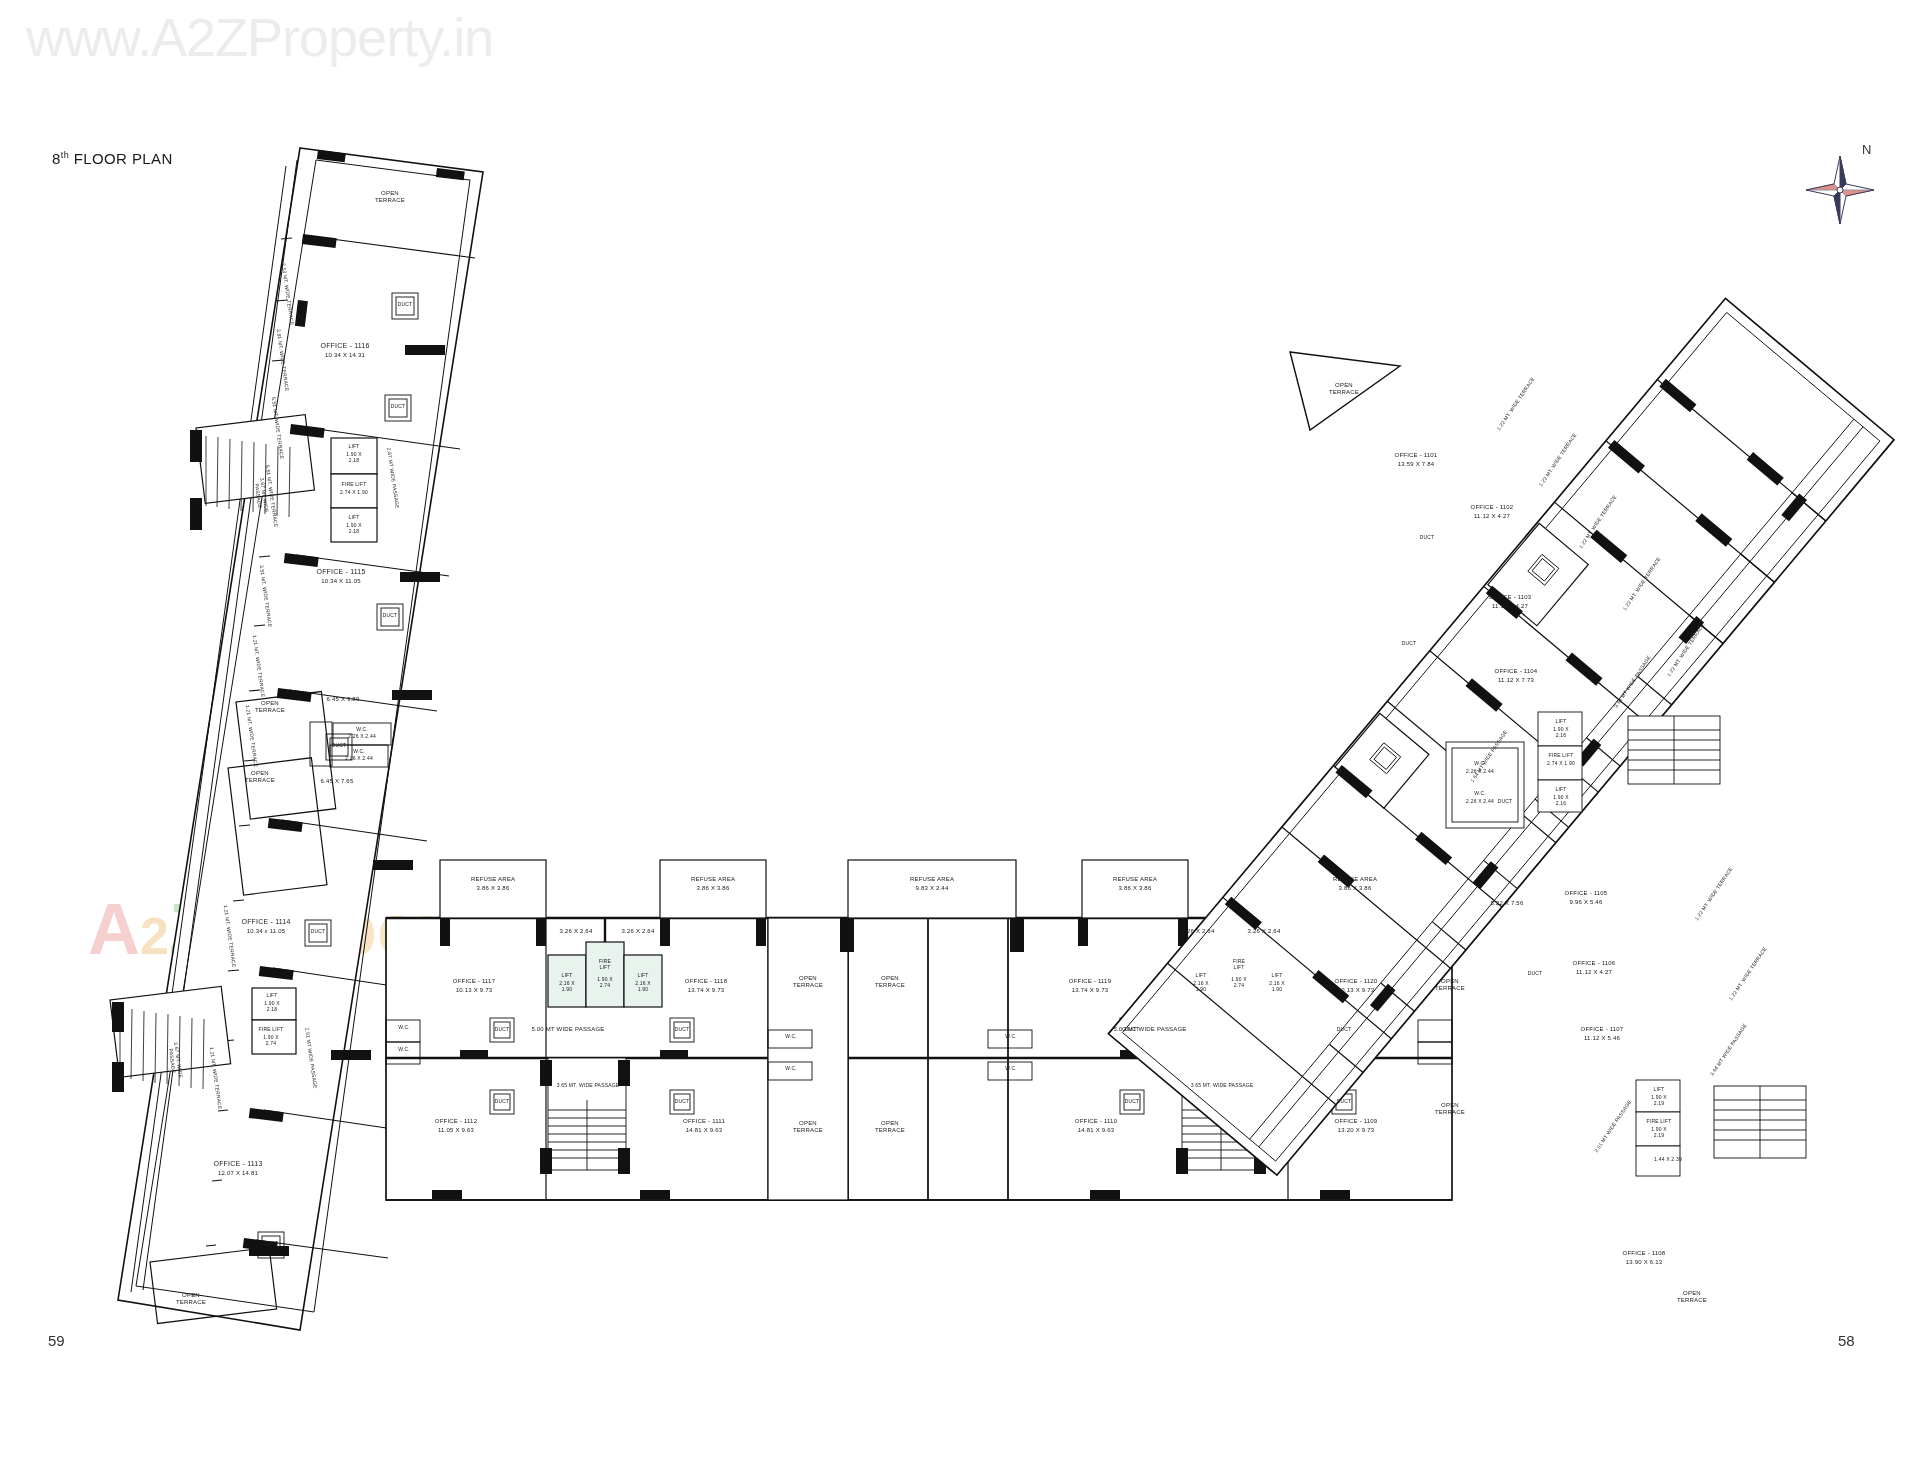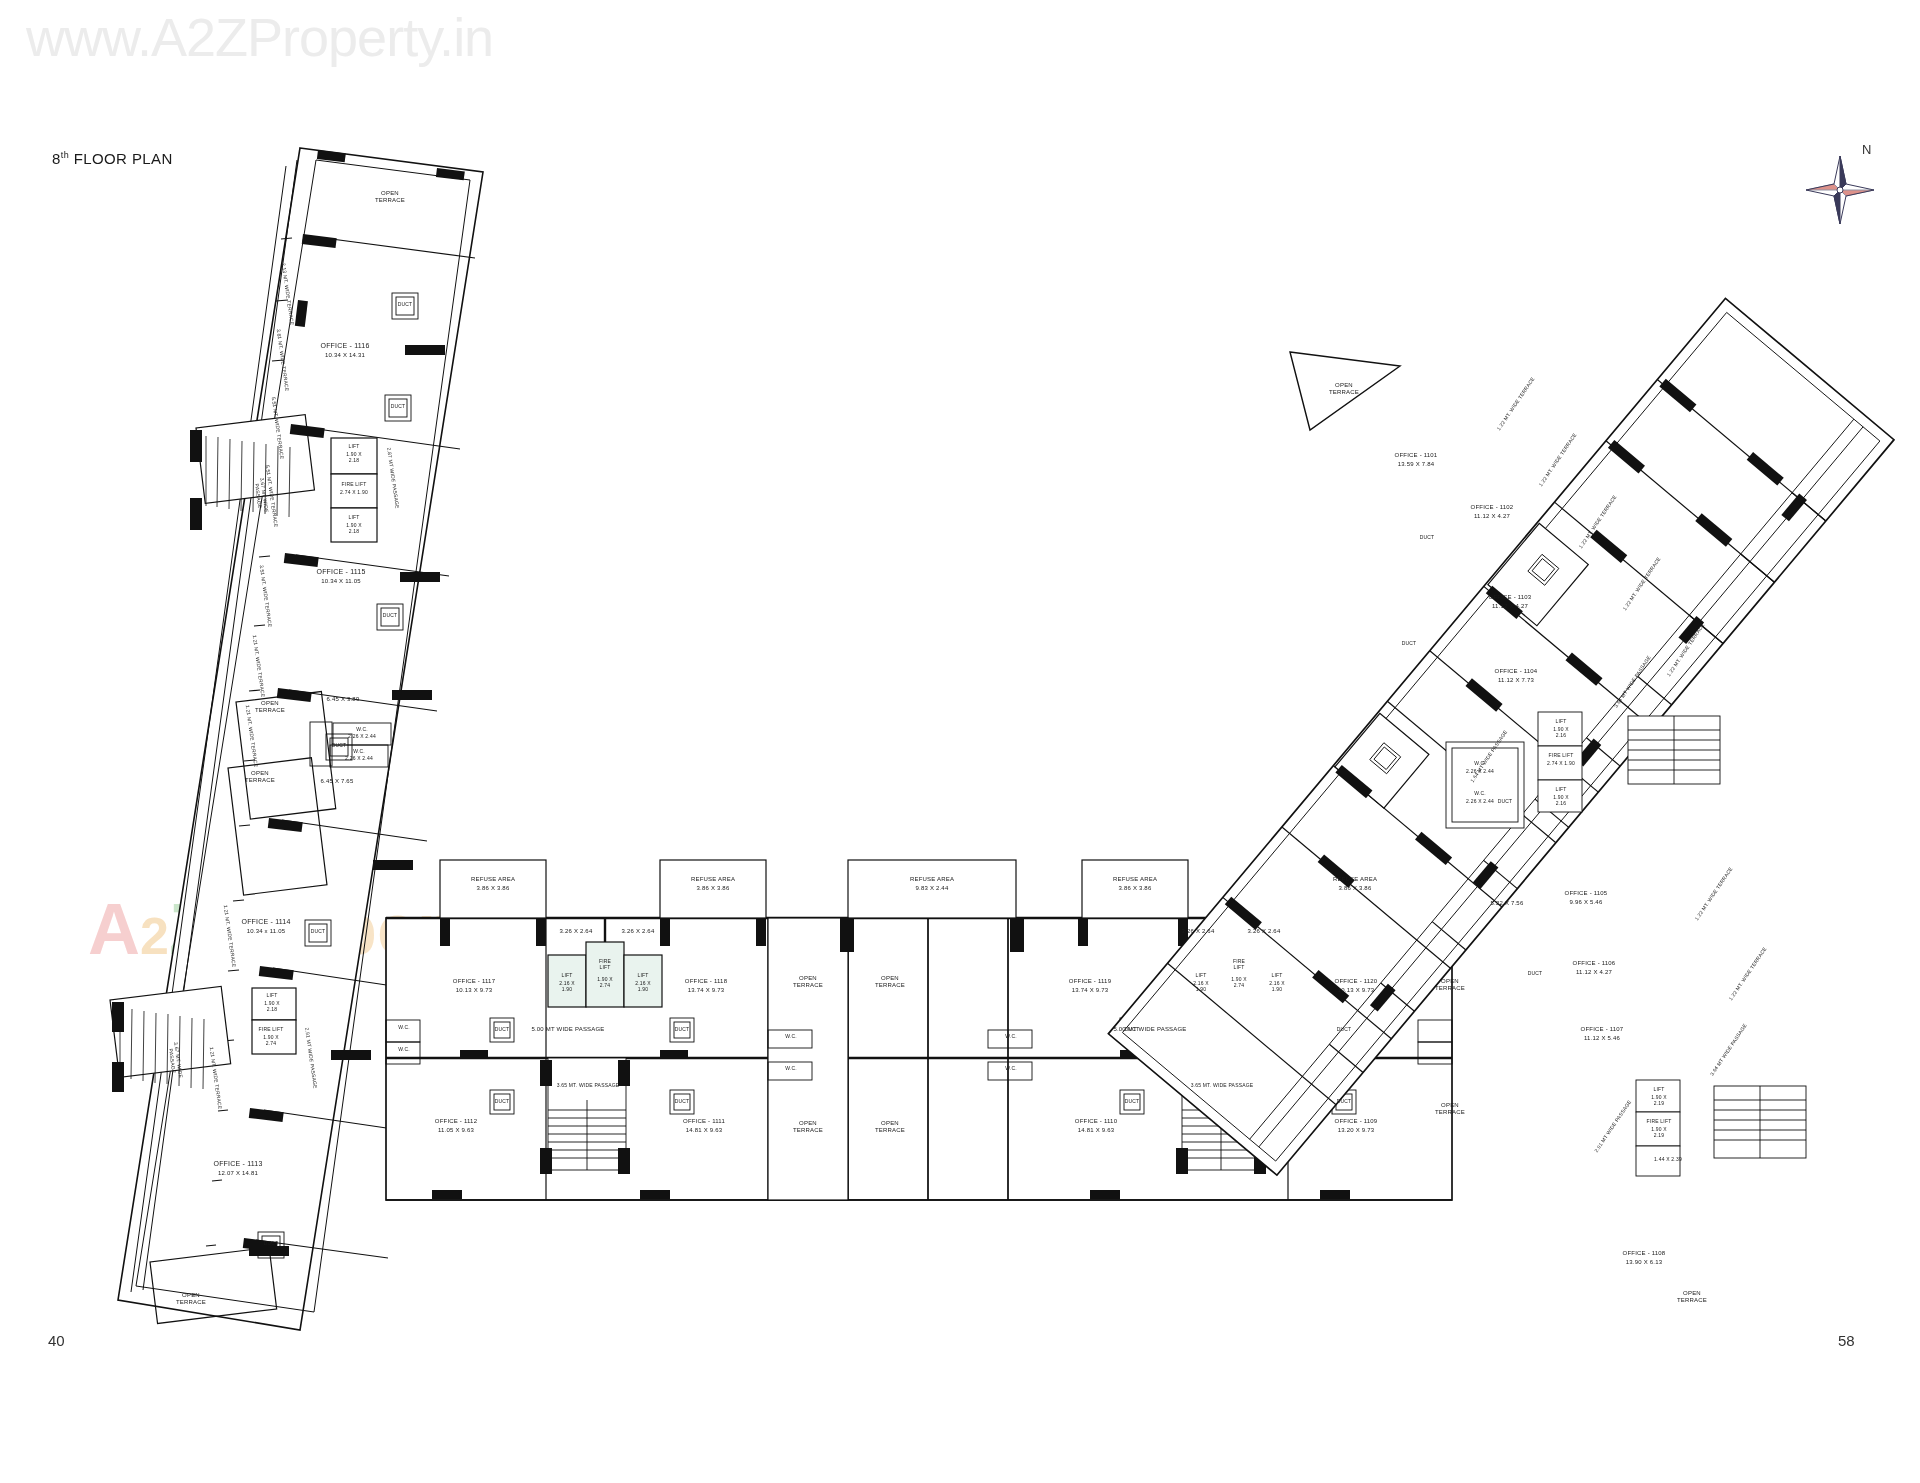--- a/index.html
+++ b/index.html
@@ -43,21 +43,21 @@
 </div>
 
 <div id="wm-mid">
   <span class="a">A</span><span class="two">2</span><span class="z">Z</span><span class="rest">Property</span>
 </div>
 
 <div id="plan-title">
   <span>8</span><sup>th</sup>
   <span>FLOOR PLAN</span>
 </div>
-<div class="pagenum" id="pg-left">40</div>
+<div class="pagenum" id="pg-left">59</div>
 <div class="pagenum" id="pg-right">58</div>
 
 <div id="north">
   <svg width="80" height="80" viewBox="0 0 80 80">
     <g stroke="#3a3a5a" stroke-width="1" fill="none">
       <path d="M40 6 L46 34 L74 40 L46 46 L40 74 L34 46 L6 40 L34 34 Z" fill="#ffffff"></path>
       <path d="M40 6 L46 34 L40 40 Z" fill="#3a3a5a"></path>
       <path d="M40 74 L34 46 L40 40 Z" fill="#3a3a5a"></path>
       <path d="M74 40 L46 46 L40 40 Z" fill="#c0392b" opacity=".55"></path>
       <path d="M6 40 L34 34 L40 40 Z" fill="#c0392b" opacity=".55"></path>

